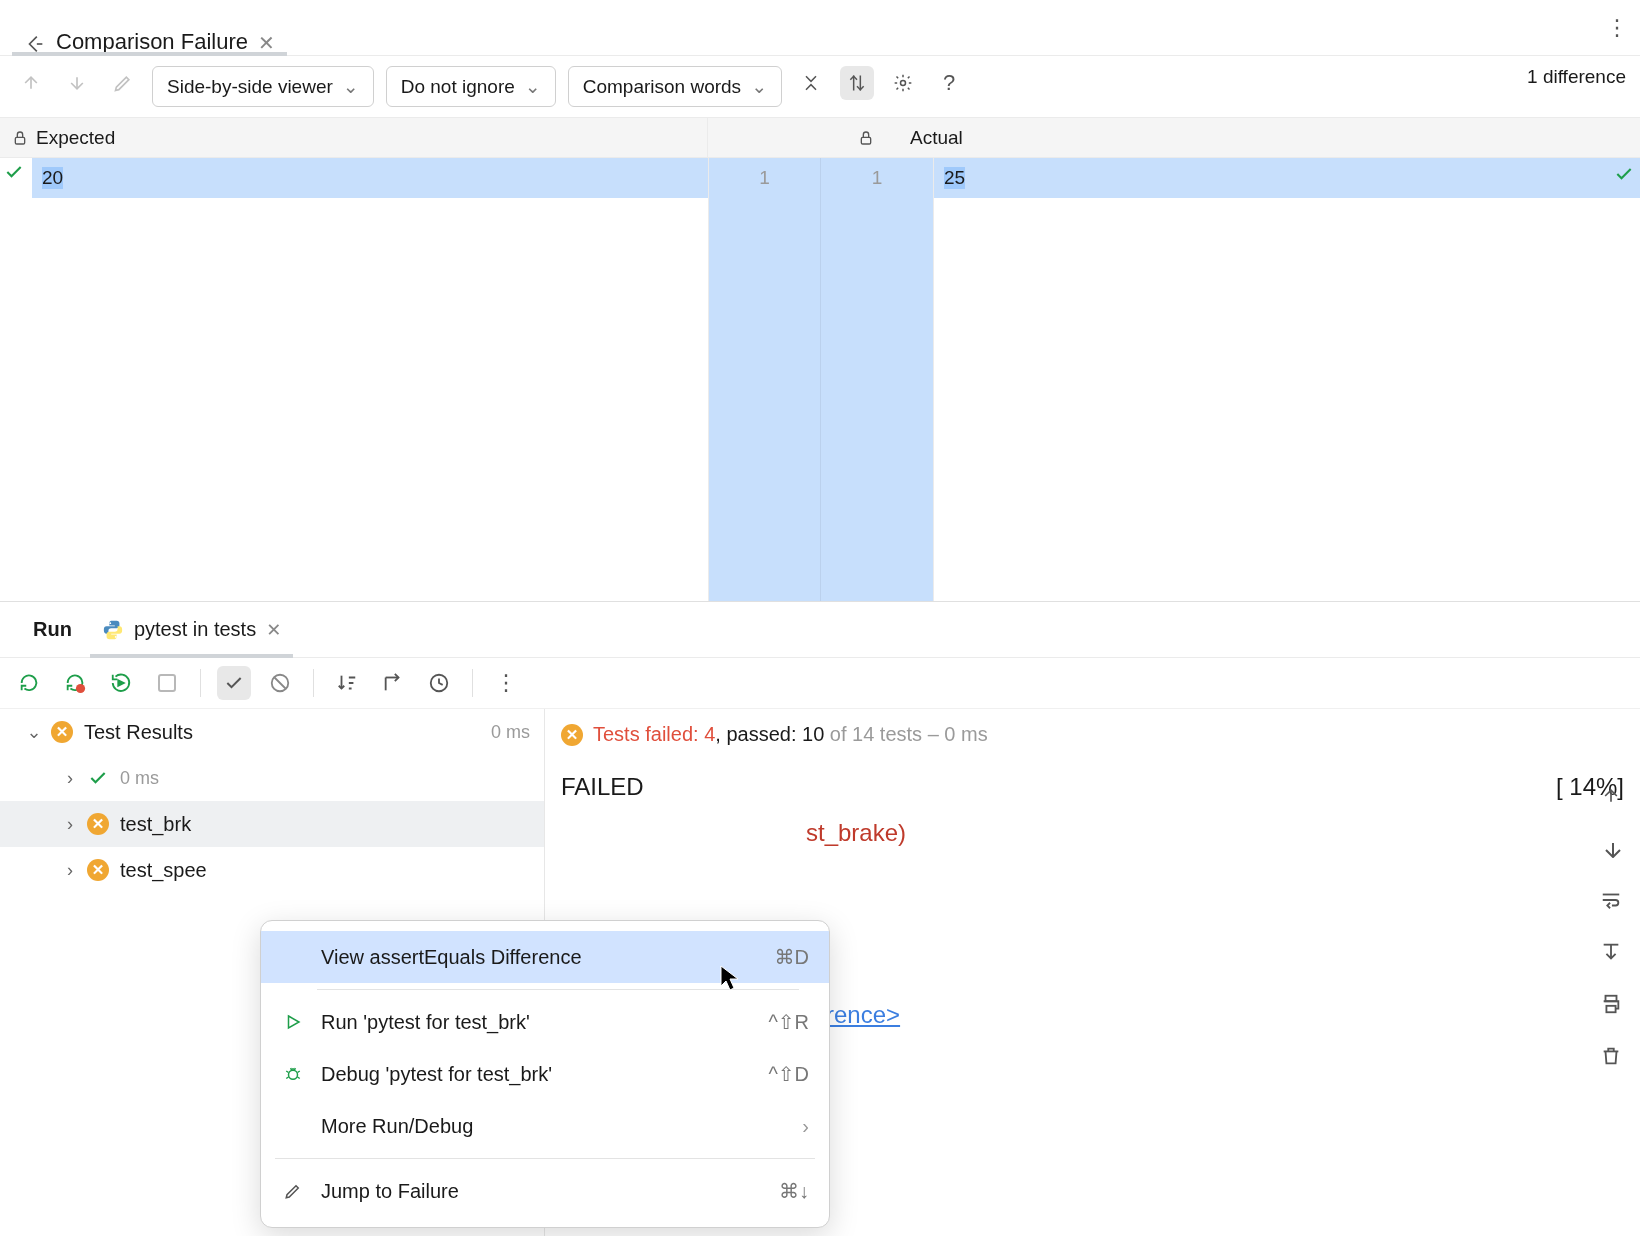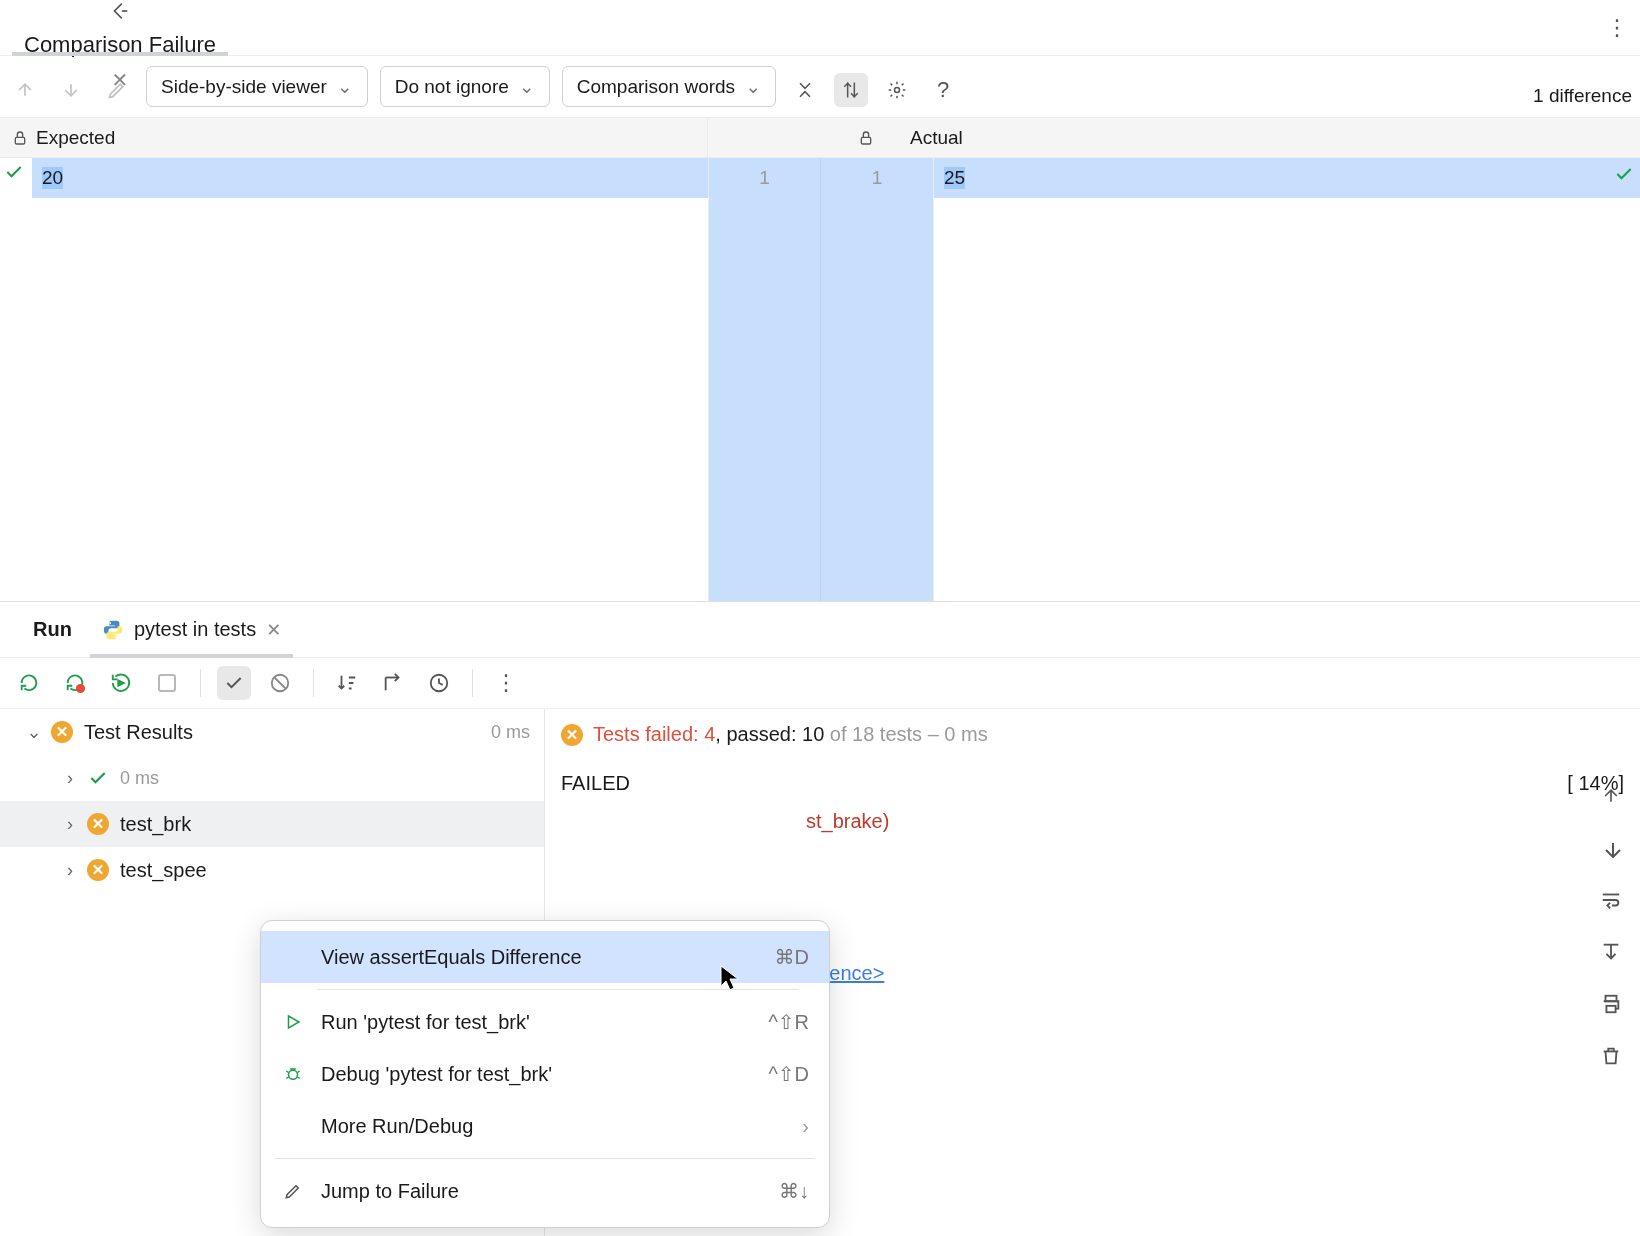--- a/index.html
+++ b/index.html
@@ -1,27 +1,27 @@
 <!DOCTYPE html>
 <html><head>
 <meta charset="utf-8">
 <style>
 * { box-sizing: border-box; margin: 0; padding: 0; font-family: -apple-system, BlinkMacSystemFont, "Segoe UI", sans-serif; }
 body { font-size: 18px; color: #1a1a1a; background: #fff; height: 1236px; width: 1640px; overflow: hidden; }
 
 
 .top-tabbar { display: flex; align-items: center; height: 56px; padding: 0 12px; border-bottom: 1px solid #ebebeb; }
-.top-tabbar .tab { display: flex; align-items: center; gap: 10px; padding: 0 12px; height: 100%; position: relative; flex-direction: column; }
+.top-tabbar .tab { display: flex; align-items: flex-end; gap: 10px; padding: 0 12px; height: 100%; position: relative; }
 .top-tabbar .tab.active::after { content:""; position:absolute; left:0; right:0; bottom:-1px; height:4px; background:#d0d4d8; }
 .top-tabbar .tab-title { font-size: 22px; font-weight: 400; }
 .top-tabbar .close { color:#888; font-size:20px; cursor:pointer; }
 .top-tabbar .kebab { margin-left:auto; color:#555; font-size:22px; cursor:pointer; }
 
 
-.diff-toolbar { display:flex; align-items:flex-end; gap:12px; padding:10px 8px; border-bottom:1px solid #ebebeb; }
+.diff-toolbar { display:flex; align-items:flex-start; gap:12px; padding:10px 14px; border-bottom:1px solid #ebebeb; }
 .icon-btn { width:34px; height:34px; display:flex; align-items:center; justify-content:center; border-radius:6px; color:#555; cursor:pointer; }
 .icon-btn.disabled { color:#c2c2c2; cursor:default; }
 .icon-btn.active { background:#e8e8e8; }
 .dropdown { display:flex; align-items:center; gap:10px; border:1px solid #d0d0d0; border-radius:6px; padding:8px 14px; cursor:pointer; font-size:19px; }
 .dropdown .chev { color:#777; }
 .diff-toolbar .spacer { flex:1; }
 .diff-count { font-size:19px; }
 
 
 .pane-header-row { display:flex; height:40px; background:#f5f5f5; border-bottom:1px solid #ebebeb; }
@@ -65,21 +65,21 @@
 .tree-row .time { color:#9a9a9a; font-size:18px; }
 .tree-row.indent-0 { padding-left:18px; }
 .tree-row.indent-1 { padding-left:54px; }
 .tree-row.selected { background:#eef0f2; }
 
 .console { flex:1; padding:14px 16px; font-size:20px; position:relative; }
 .console .summary { display:flex; align-items:center; gap:10px; margin-bottom:18px; }
 .console .fail { color:#e04f3c; }
 .console .pass { color:#1a1a1a; }
 .console .muted { color:#9a9a9a; }
-.console-body { font-family:"SF Mono", Menlo, monospace; font-size:20px; line-height:1.9; }
+.console-body { font-family:"SF Mono", Menlo, monospace; font-size:24px; line-height:1.9; }
 .console-body .err { color:#bf3a2b; }
 .console-body .link { color:#3b7ee0; text-decoration:underline; }
 .console-body .pct { display:flex; gap:60px;}
 
 .console-sidebar { position:absolute; right:12px; top:70px; width:34px; display:flex; flex-direction:column; gap:18px; align-items:center; }
 
 
 .ctx-menu { position:absolute; left:260px; top:920px; width:570px; background:#fff; border:1px solid #d0d0d0; border-radius:12px; box-shadow:0 8px 30px rgba(0,0,0,0.15); padding:10px 0; z-index:50; }
 .ctx-item { display:flex; align-items:center; height:52px; padding:0 20px; gap:16px; cursor:pointer; font-size:20px; }
 .ctx-item.selected { background:#d1e3ff; }
@@ -332,21 +332,21 @@
         <span class="name">test_spee</span>
       </div>
     </div>
 
     <div class="console">
       <div class="summary">
         <span class="status-icon">
             <span class="ico-fail">✕</span>
           </span>
         <span>
-          <span class="fail">Tests failed: 4</span><span class="pass">, passed: 10</span><span class="muted"> of 18 tests – 0 ms</span>
+          <span class="fail">Tests failed: 4</span><span class="pass">, passed: 10</span><span class="muted"> of 14 tests – 0 ms</span>
         </span>
       </div>
       <div class="console-body">
         <div class="pct">
           <span>FAILED</span>
           <span style="margin-left:auto;"></span>
           <span>[ 14%]</span>
         </div>
         <div class="err" style="padding-left:245px;">st_brake)</div>
         <div>&nbsp;</div>

